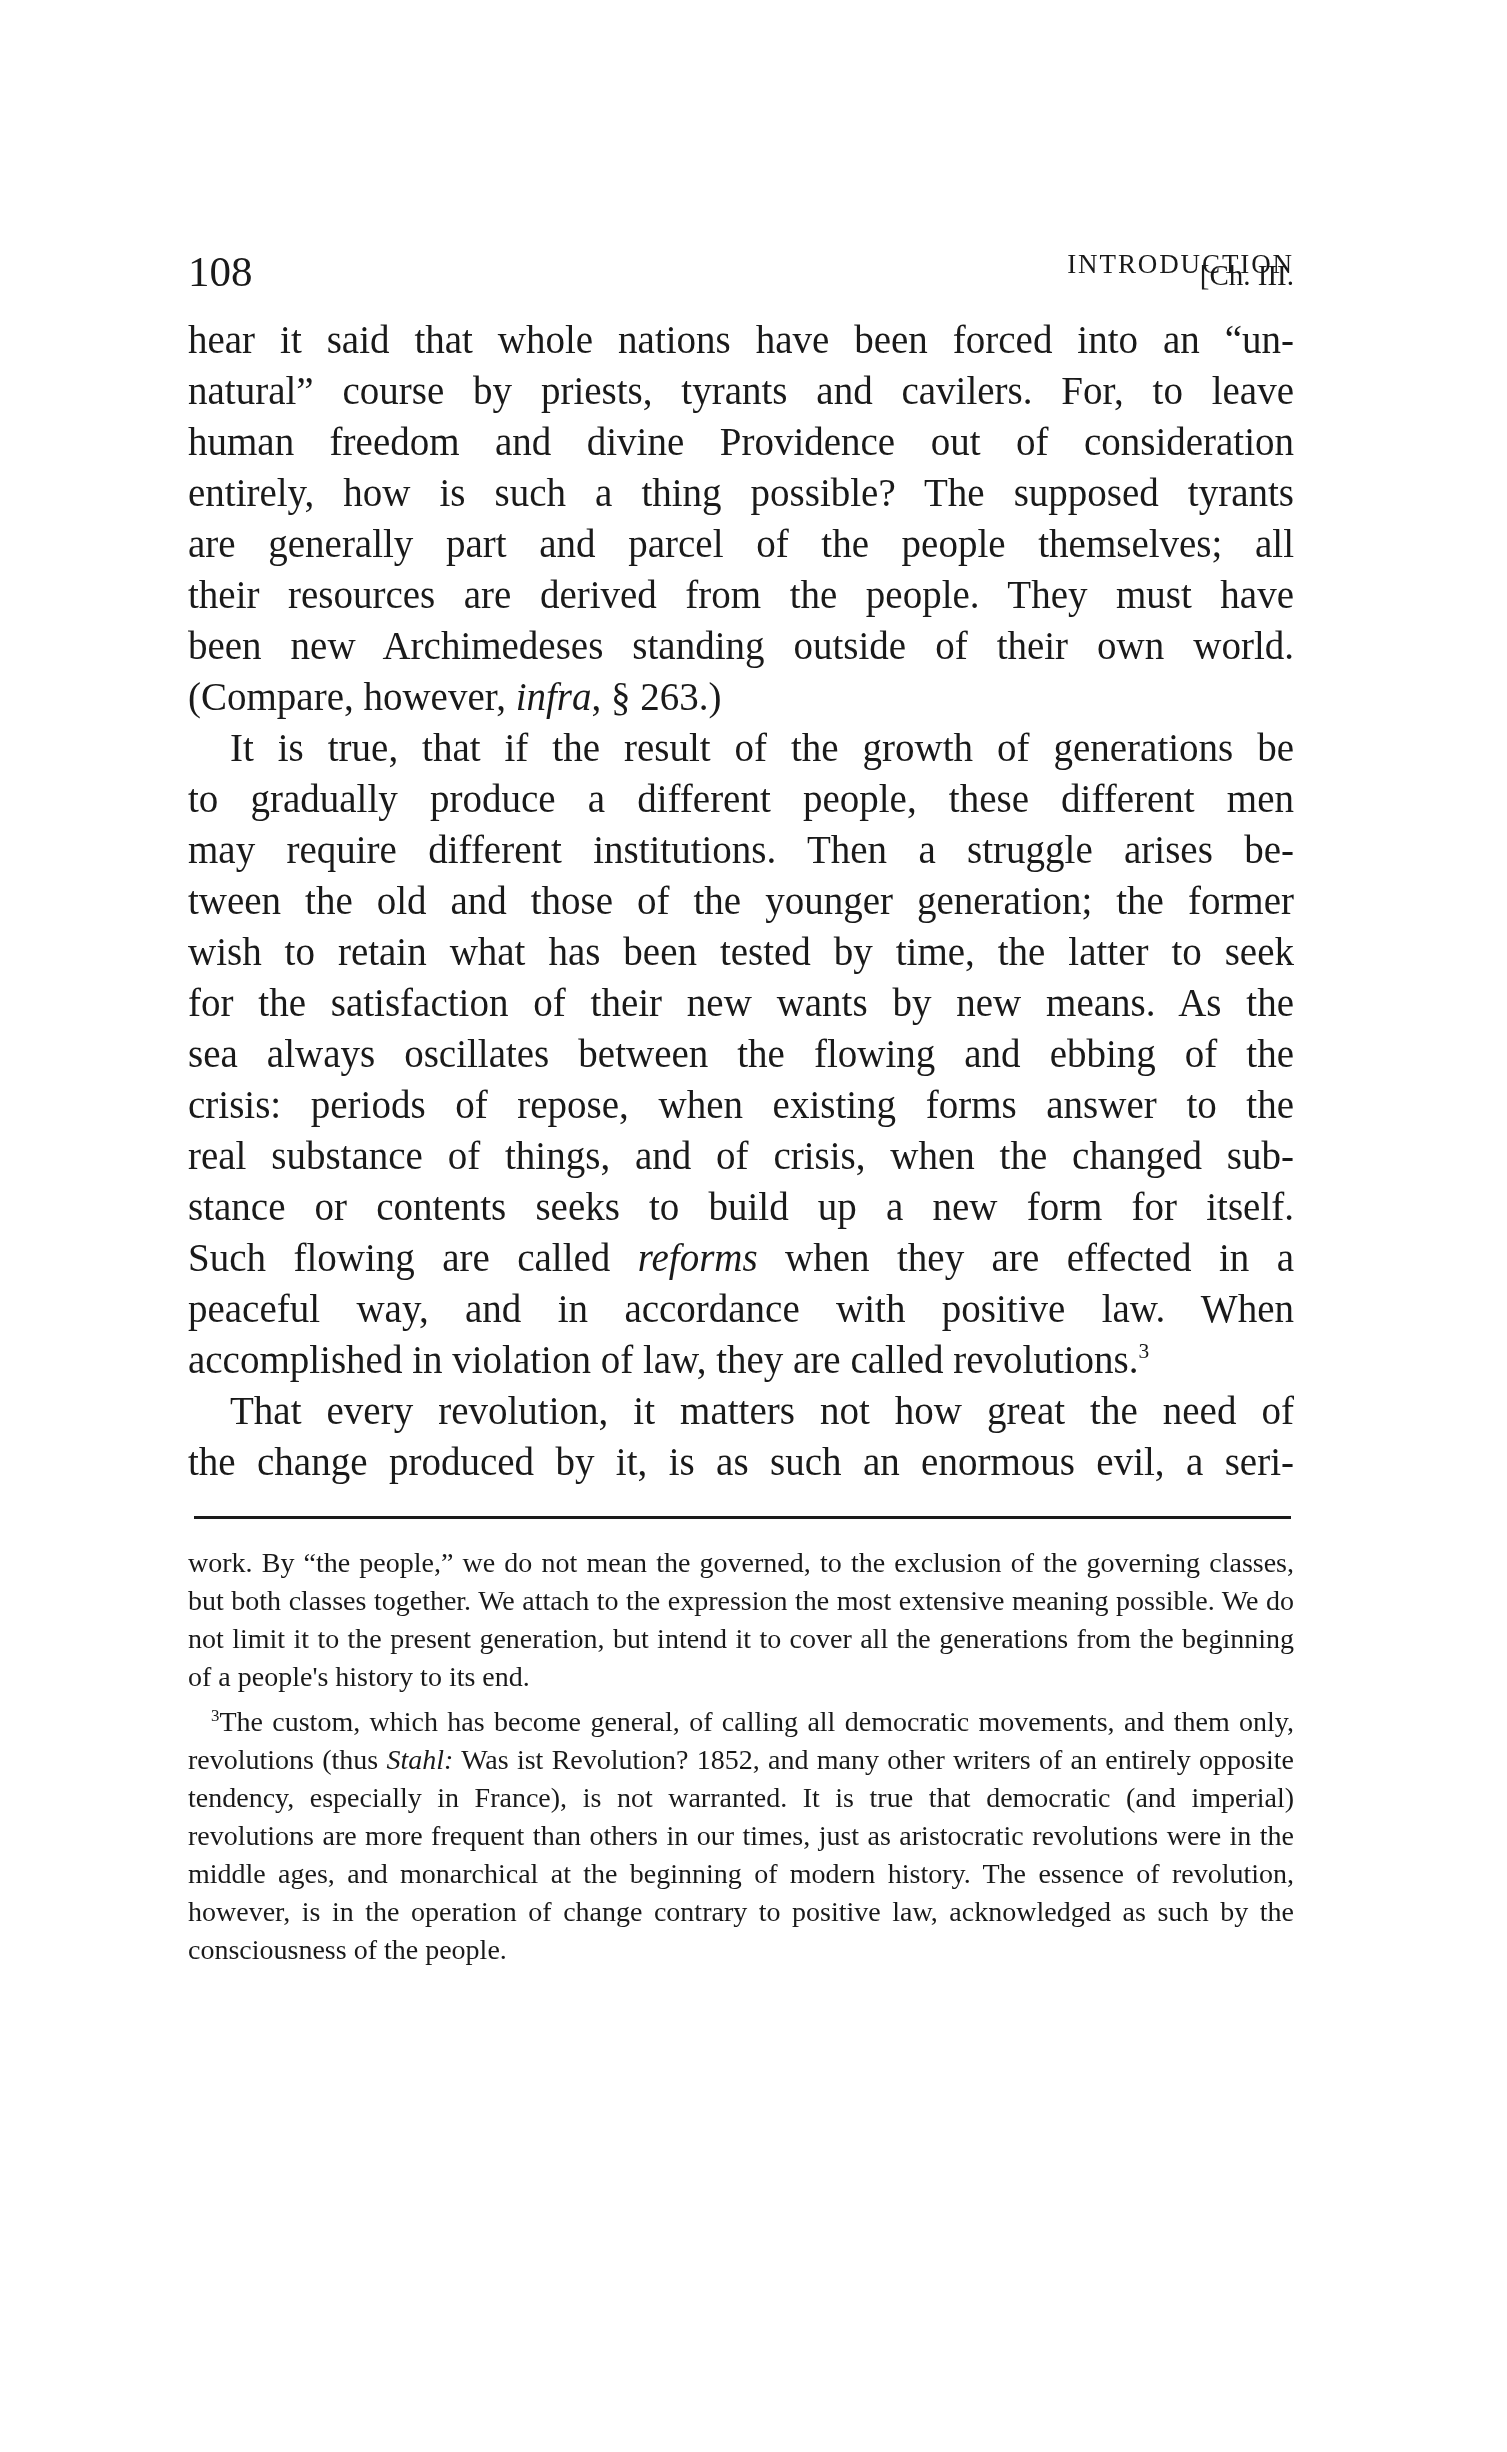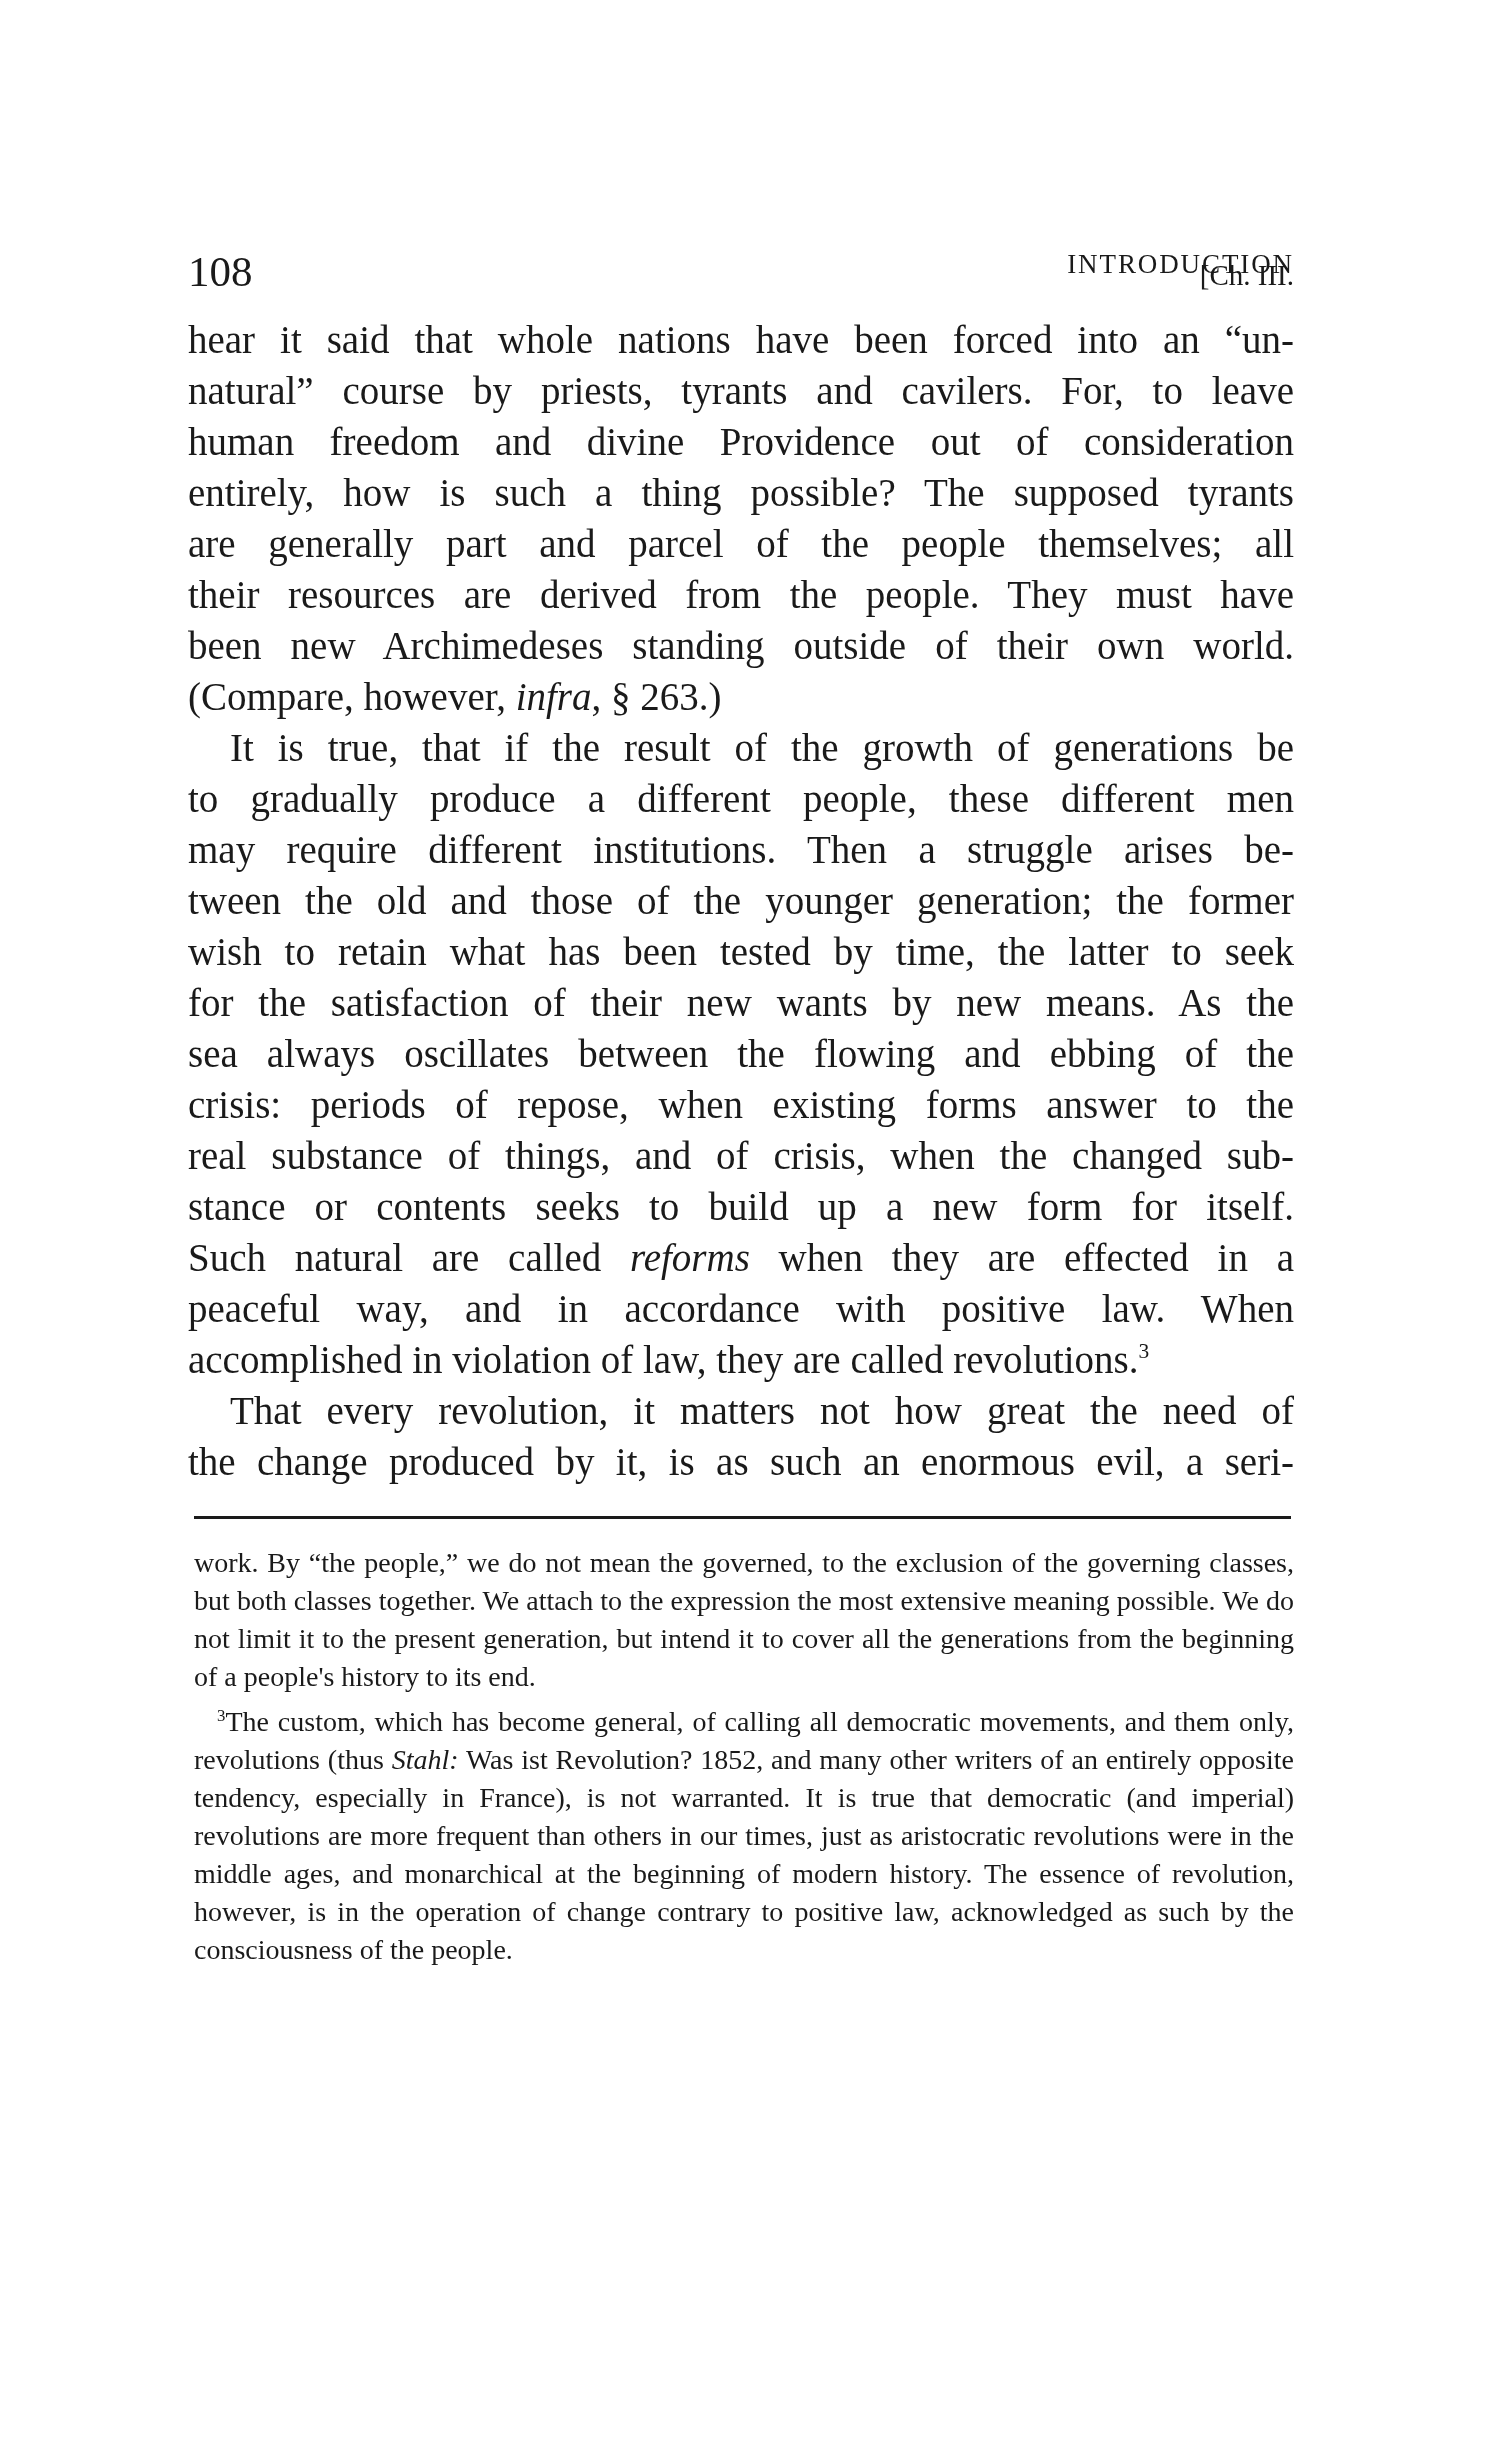--- a/index.html
+++ b/index.html
@@ -74,21 +74,20 @@
       margin-top: 29px;
       margin-left: 5.7px;
       width: 1097px;
       height: 2.9px;
       background: #1a1a1a;
     }
     .footnotes {
       margin-top: 25px;
       font-size: 28px;
       line-height: 38px;
-      margin-left: 6px;
     }
     .footnotes .fn {
       margin: 0 0 7.6px 0;
     }
     .fn-mark {
       font-size: 0.6em;
       vertical-align: 0.6em;
       line-height: 0;
     }
     em { }
@@ -121,21 +120,21 @@
       <span class="line indent">It is true, that if the result of the growth of generations be</span>
       <span class="line">to gradually produce a different people, these different men</span>
       <span class="line">may require different institutions.  Then a struggle arises be-</span>
       <span class="line">tween the old and those of the younger generation; the former</span>
       <span class="line">wish to retain what has been tested by time, the latter to seek</span>
       <span class="line">for the satisfaction of their new wants by new means.  As the</span>
       <span class="line">sea always oscillates between the flowing and ebbing of the</span>
       <span class="line">crisis: periods of repose, when existing forms answer to the</span>
       <span class="line">real substance of things, and of crisis, when the changed sub-</span>
       <span class="line">stance or contents seeks to build up a new form for itself.</span>
-      <span class="line"><span>Such natural are called </span><em>reforms</em><span> when they are effected in a</span></span>
+      <span class="line"><span>Such flowing are called </span><em>reforms</em><span> when they are effected in a</span></span>
       <span class="line">peaceful way, and in accordance with positive law.  When</span>
       <span class="line last"><span>accomplished in violation of law, they are called revolutions.</span><sup>3</sup></span>
     </div>
 
     <div class="para">
       <span class="line indent">That every revolution, it matters not how great the need of</span>
       <span class="line">the change produced by it, is as such an enormous evil, a seri-</span>
     </div>
 
   </div>

